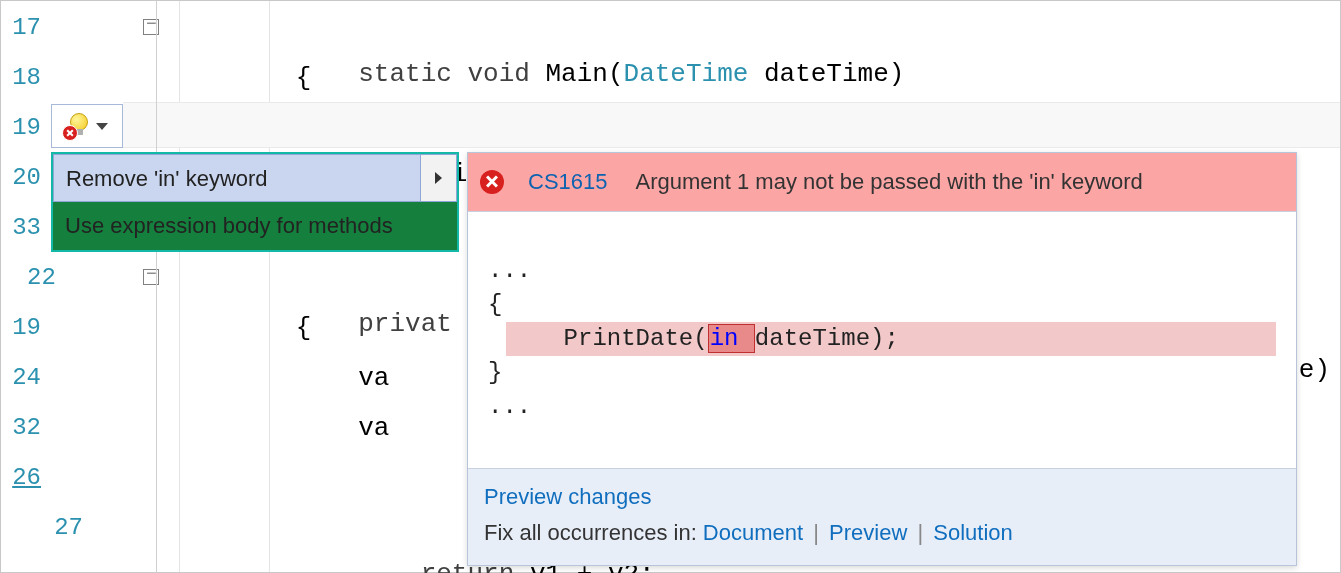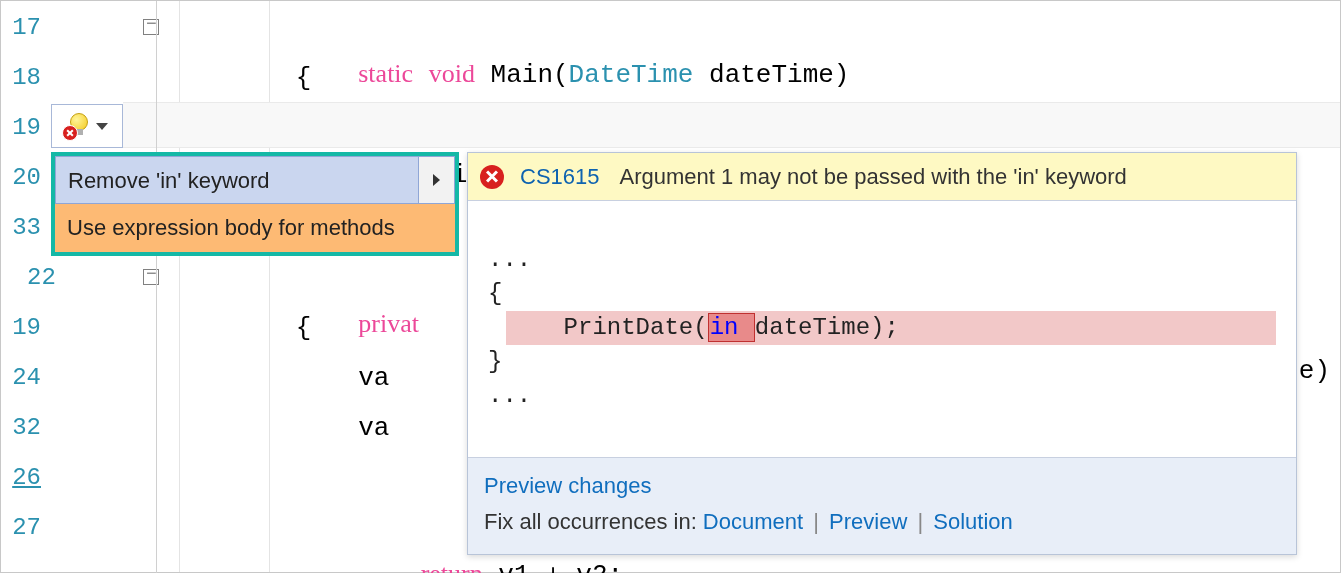--- a/index.html
+++ b/index.html
@@ -64,21 +64,21 @@
     background: #e4e4e4;
   }
   .codeline {
     position: absolute;
     left: 170px; right: 0;
     height: 46px;
     line-height: 46px;
     white-space: pre;
     color: #000;
   }
-  .kw { color: #ec4899; font-family: Liberation Serif, serif; }
+  .kw { color: #404040; }
   .type { color: #2b91af; }
   .squiggle {
     text-decoration-line: underline;
     text-decoration-color: #d80000;
     text-decoration-style: wavy;
     text-decoration-thickness: 2px;
   }
   .highlight-line {
     position: absolute;
     left: 122px; right: 0;
@@ -140,22 +140,22 @@
     border-left: 6px solid transparent;
     border-right: 6px solid transparent;
     border-top: 7px solid #444;
   }
 
   
   .qa-menu {
     position: absolute;
     left: 50px; top: 151px;
     width: 408px;
-    border: 4px solid #14b8a6;
-    background: #fdba74;
+    border: 2px solid #14b8a6;
+    background: #15803d;
     font-family: "Segoe UI", sans-serif;
     font-size: 22px;
   }
   .qa-item {
     height: 48px;
     line-height: 48px;
     padding: 0 12px;
     position: relative;
     color: #222;
   }
@@ -185,27 +185,27 @@
   .preview {
     position: absolute;
     left: 466px; top: 151px;
     width: 830px;
     border: 1px solid #b8c4d8;
     background: #fff;
     font-family: "Segoe UI", sans-serif;
     box-shadow: 0 2px 6px rgba(0,0,0,0.15);
   }
   .preview-header {
-    background: #fef9c3;
+    background: #fca5a5;
     border-bottom: 1px solid #c8d0e0;
-    height: 48px;
+    height: 59px;
     display: flex;
     align-items: center;
     padding: 0 12px;
-    gap: 16px;
+    gap: 24px;
     font-size: 22px;
   }
   .err-icon {
     width: 24px; height: 24px;
     border-radius: 50%;
     background: #d8201e;
     position: relative;
     flex-shrink: 0;
   }
   .err-icon::before, .err-icon::after {
@@ -270,21 +270,21 @@
     <div class="linenum" style="top:4px;">17</div>
     <div class="linenum" style="top:54px;">18</div>
     <div class="linenum" style="top:104px;">19</div>
     <div class="linenum" style="top:154px;">20</div>
     <div class="linenum" style="top:204px;">33</div>
     <div class="linenum" style="top:254px;padding-left:26px;">22</div>
     <div class="linenum" style="top:304px;">19</div>
     <div class="linenum" style="top:354px;">24</div>
     <div class="linenum" style="top:404px;">32</div>
     <div class="linenum" style="top:454px;text-decoration:underline;">26</div>
-    <div class="linenum" style="top:504px;">27</div>
+    <div class="linenum" style="top:504px;margin-left:42px;">27</div>
   </div>
 
   <div class="foldcol">
     <div class="foldbox" style="top:18px;"></div>
     <div class="foldbox" style="top:268px;"></div>
   </div>
   <div class="foldline" style="left:155px; top:0; height:573px;"></div>
 
   <div class="codeline" style="top:4px;">
     <span>        </span><span class="kw">static</span><span> </span><span class="kw">void</span><span> Main(</span><span class="type">DateTime</span><span> dateTime)</span>

